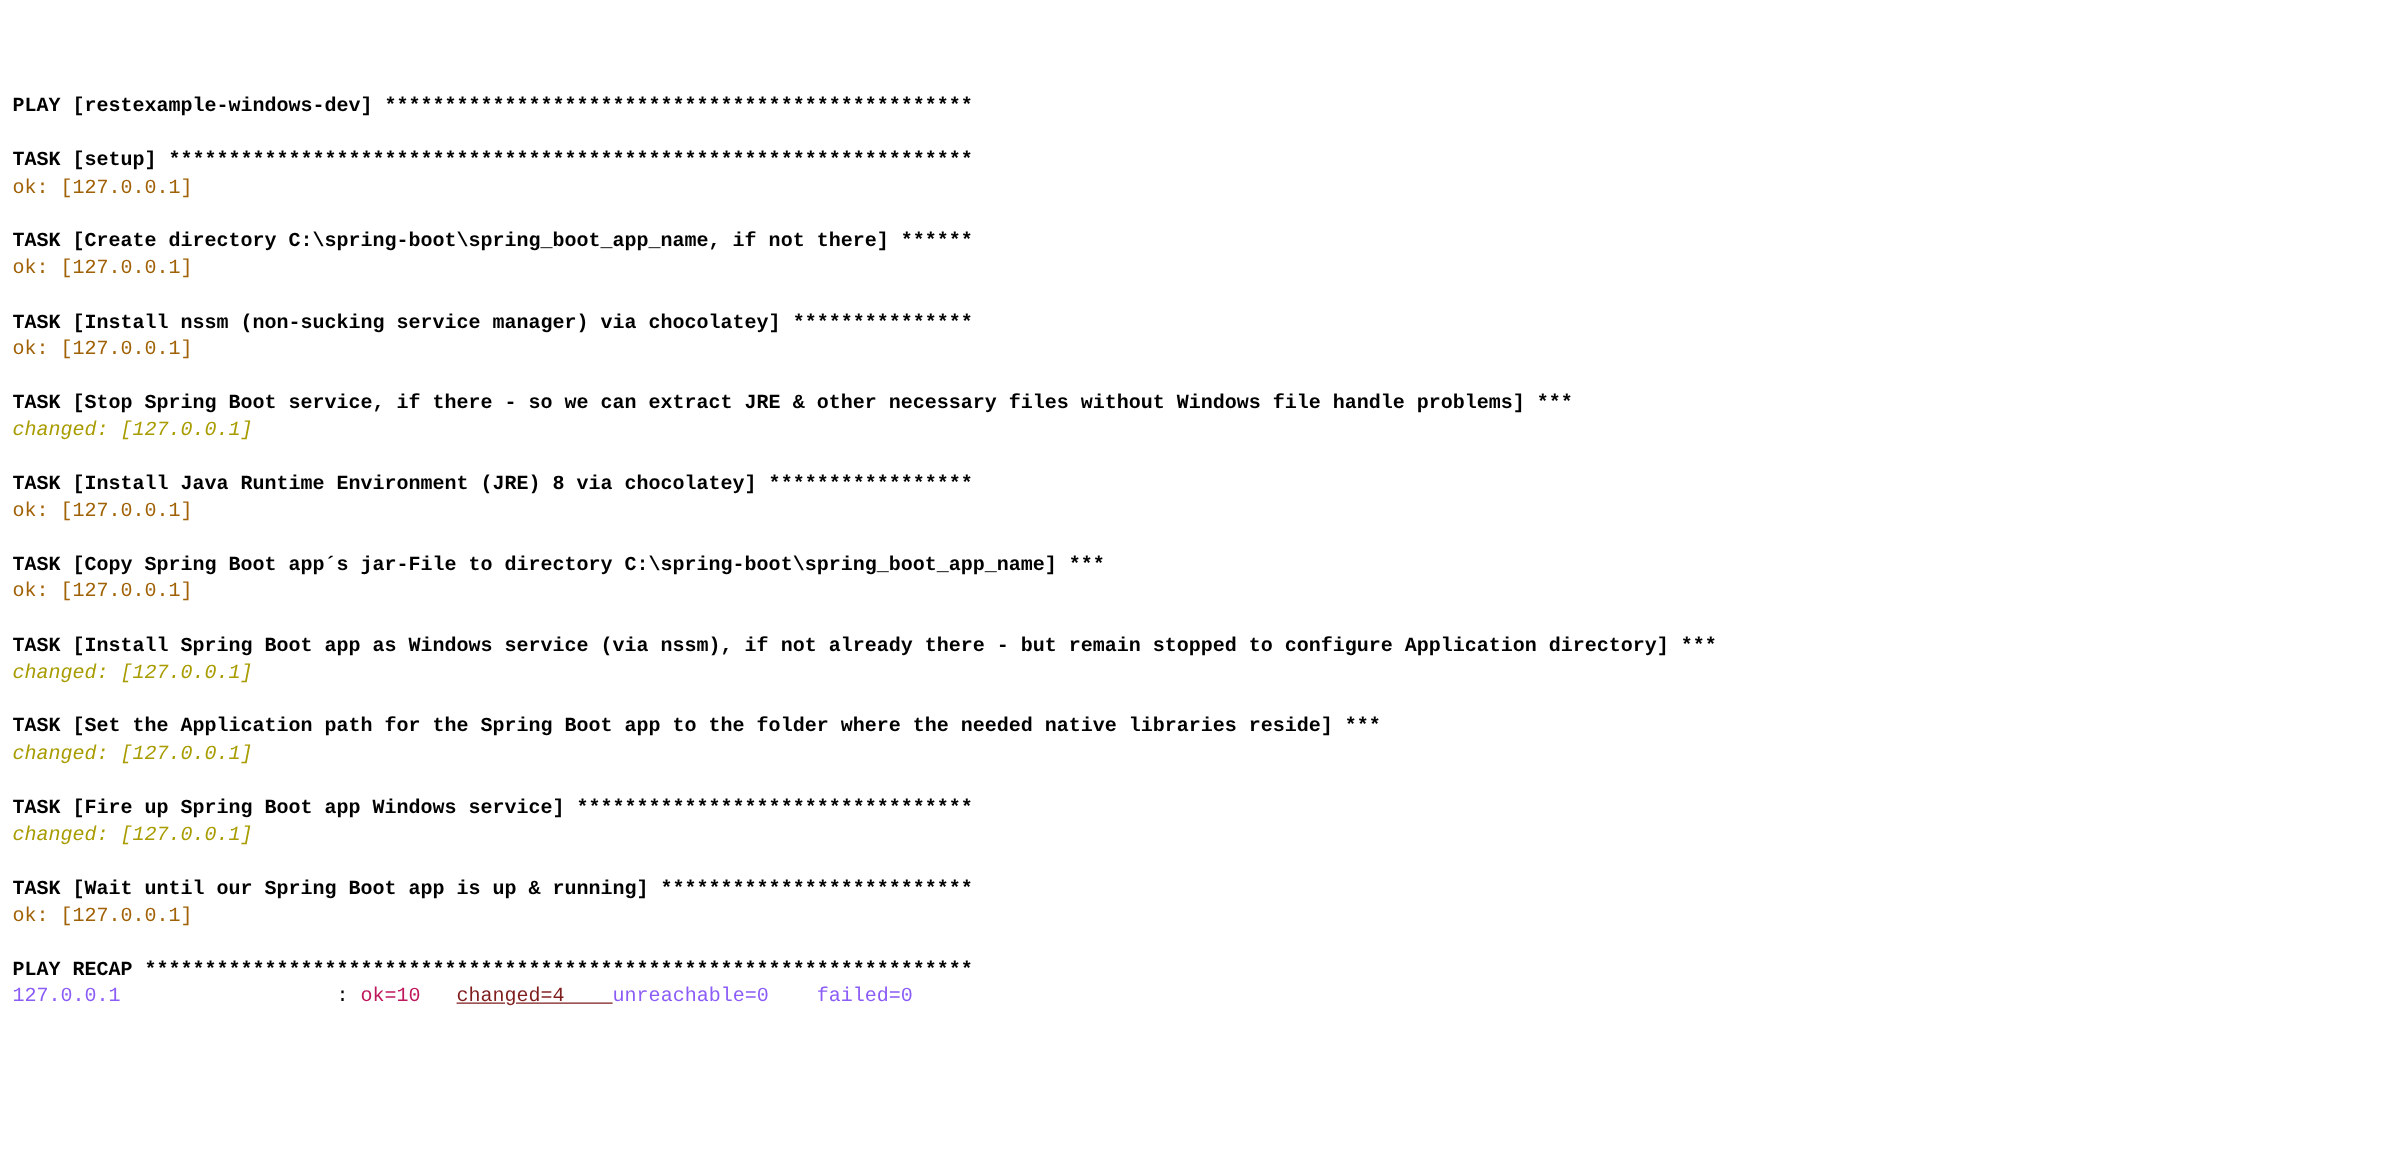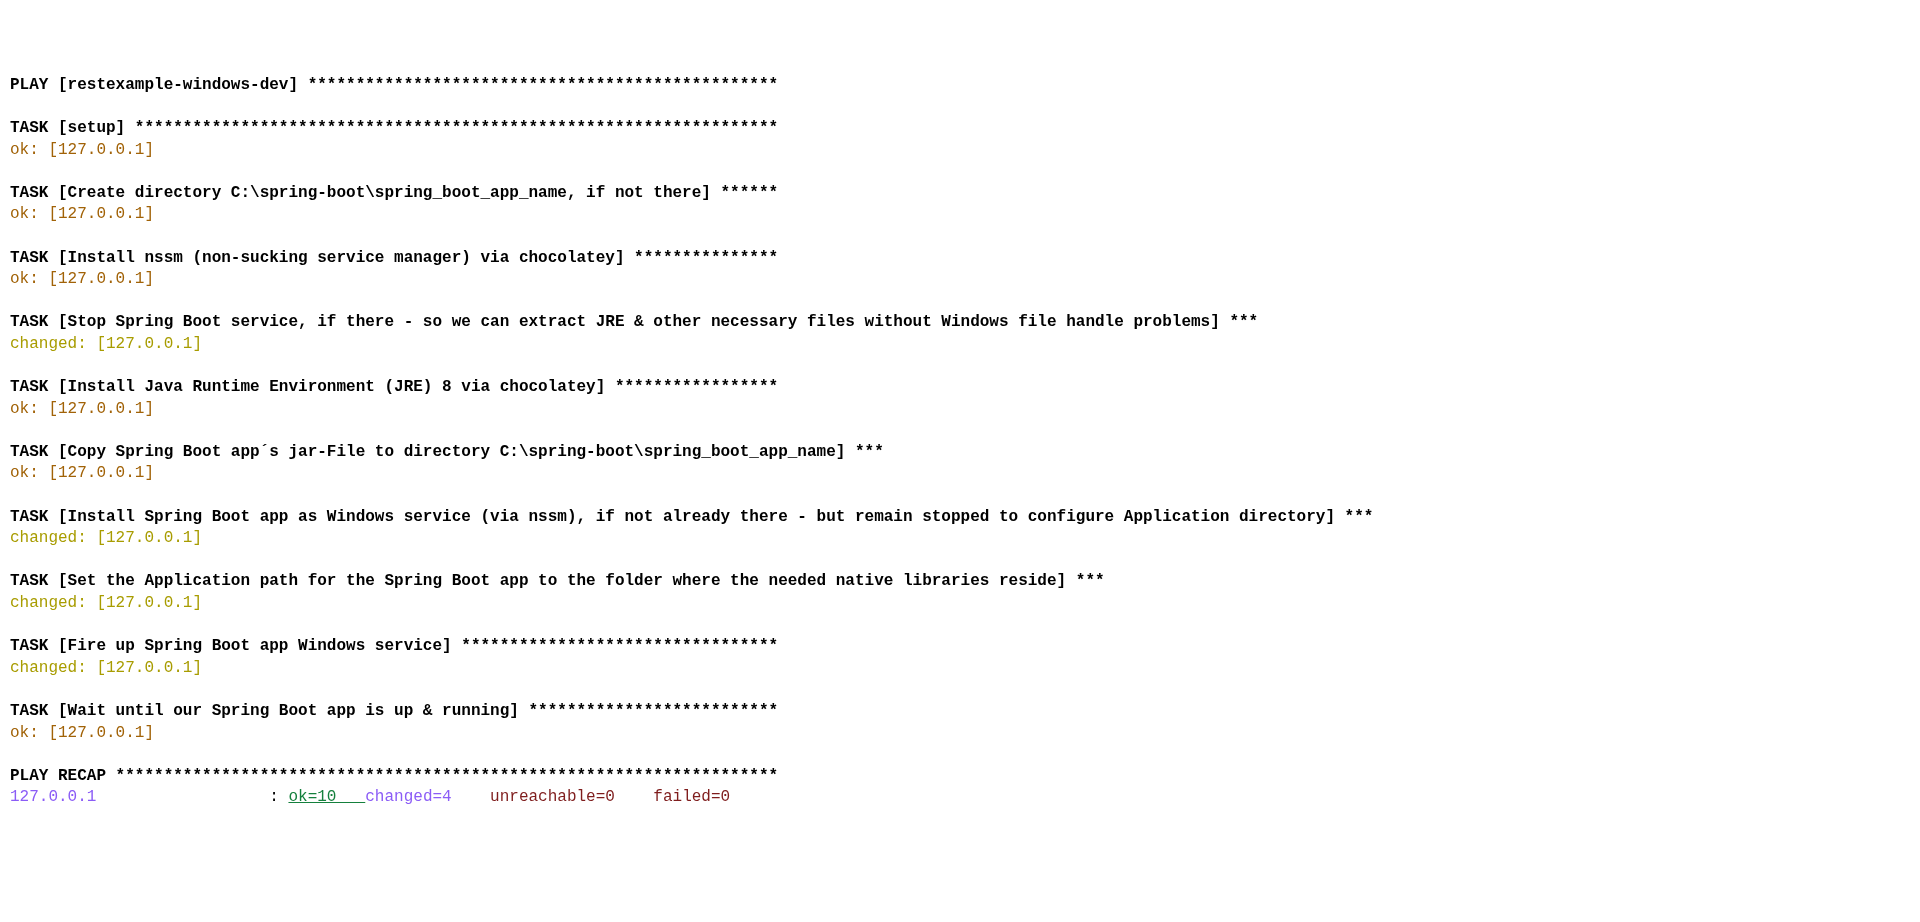--- a/index.html
+++ b/index.html
@@ -7,26 +7,26 @@
       font-size: 16px;
       background: #ffffff;
       color: #000000;
       margin: 0;
       padding: 10px;
       line-height: 1.35;
       white-space: pre;
     }
     .line { white-space: pre; }
     .green { color: #a16207; }
-    .olive { color: #a89c00; }
+    .olive { color: #a89c00; font-style: italic; }
     .bold { font-weight: bold; }
     .recap-host { color: #8b5cf6; }
-    .recap-ok { color: #15803d; text-decoration: underline; }
-    .recap-changed { color: #8b5cf6; }
-    .recap-unreach, .recap-failed { color: #7f1d1d; }
+    .recap-ok { color: #be185d; }
+    .recap-changed { color: #7f1d1d; text-decoration: underline; }
+    .recap-unreach, .recap-failed { color: #8b5cf6; }
     .blank { height: 1.35em; }
   </style>
 </head>
 <body>
 
 
 <div id="terminal"><div class="line bold">PLAY [restexample-windows-dev] *************************************************</div><div class="blank"></div><div class="line bold">TASK [setup] *******************************************************************</div><div class="line green">ok: [127.0.0.1]</div><div class="blank"></div><div class="line bold">TASK [Create directory C:\spring-boot\spring_boot_app_name, if not there] ******</div><div class="line green">ok: [127.0.0.1]</div><div class="blank"></div><div class="line bold">TASK [Install nssm (non-sucking service manager) via chocolatey] ***************</div><div class="line green">ok: [127.0.0.1]</div><div class="blank"></div><div class="line bold">TASK [Stop Spring Boot service, if there - so we can extract JRE &amp; other necessary files without Windows file handle problems] ***</div><div class="line olive">changed: [127.0.0.1]</div><div class="blank"></div><div class="line bold">TASK [Install Java Runtime Environment (JRE) 8 via chocolatey] *****************</div><div class="line green">ok: [127.0.0.1]</div><div class="blank"></div><div class="line bold">TASK [Copy Spring Boot app´s jar-File to directory C:\spring-boot\spring_boot_app_name] ***</div><div class="line green">ok: [127.0.0.1]</div><div class="blank"></div><div class="line bold">TASK [Install Spring Boot app as Windows service (via nssm), if not already there - but remain stopped to configure Application directory] ***</div><div class="line olive">changed: [127.0.0.1]</div><div class="blank"></div><div class="line bold">TASK [Set the Application path for the Spring Boot app to the folder where the needed native libraries reside] ***</div><div class="line olive">changed: [127.0.0.1]</div><div class="blank"></div><div class="line bold">TASK [Fire up Spring Boot app Windows service] *********************************</div><div class="line olive">changed: [127.0.0.1]</div><div class="blank"></div><div class="line bold">TASK [Wait until our Spring Boot app is up &amp; running] **************************</div><div class="line green">ok: [127.0.0.1]</div><div class="blank"></div><div class="line bold">PLAY RECAP *********************************************************************</div><div class="line"><span class="recap-host">127.0.0.1</span><span>                  : </span><span class="recap-ok">ok=10   </span><span class="recap-changed">changed=4    </span><span class="recap-unreach">unreachable=0    </span><span class="recap-failed">failed=0</span></div></div>
 
 
 

